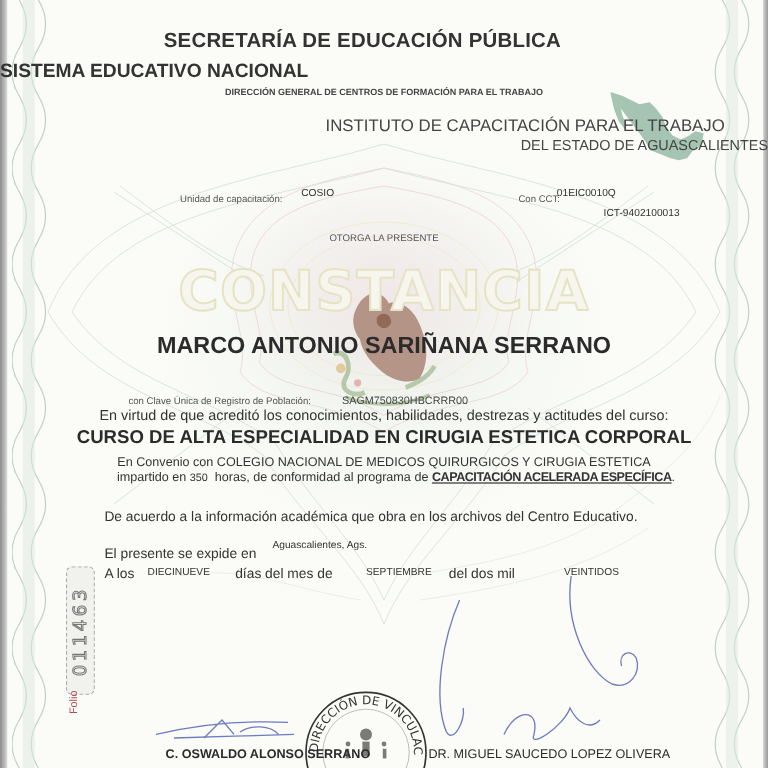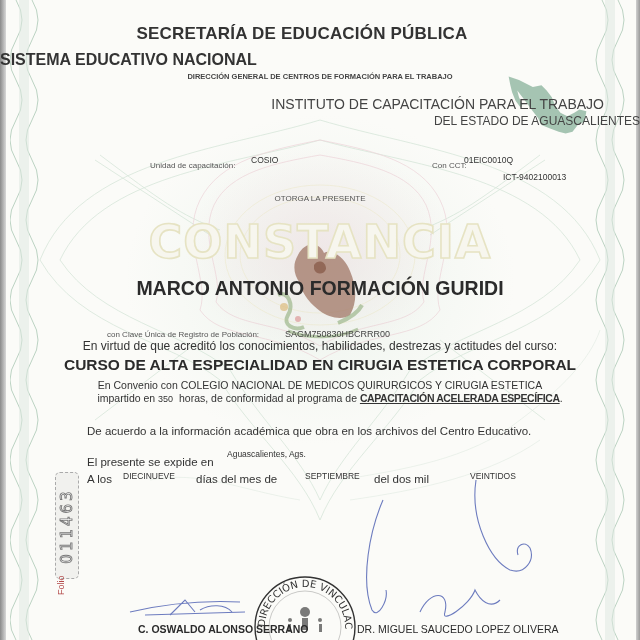--- a/index.html
+++ b/index.html
@@ -121,21 +121,21 @@
 
   <div class="t label-sm" style="top:161px; left:150px;">Unidad de capacitación:</div>
   <div class="t val-sm" style="top:155px; left:251px;">COSIO</div>
   <div class="t label-sm" style="top:161px; left:432px;">Con CCT:</div>
   <div class="t val-sm" style="top:155px; left:464px;">01EIC0010Q</div>
   <div class="t val-sm" style="top:172px; left:503px;">ICT-9402100013</div>
 
   <div class="t label-sm" style="top:194px; left:0; width:640px; text-align:center;">OTORGA LA PRESENTE</div>
   <div class="t constancia">CONSTANCIA</div>
 
-  <div class="t name">MARCO ANTONIO FORMACIÓN GURIDI</div>
+  <div class="t name">MARCO ANTONIO SARIÑANA SERRANO</div>
   <div class="t curp-label">con Clave Única de Registro de Población:</div>
   <div class="t curp">SAGM750830HBCRRR00</div>
 
   <div class="t line1">En virtud de que acreditó los conocimientos, habilidades, destrezas y actitudes del curso:</div>
   <div class="t course">CURSO DE ALTA ESPECIALIDAD EN CIRUGIA ESTETICA CORPORAL</div>
   <div class="t conv"><span>En Convenio con </span><span>COLEGIO NACIONAL DE MEDICOS QUIRURGICOS Y CIRUGIA ESTETICA</span></div>
   <div class="t hours"><span>impartido en </span><span style="font-size:9px;">350</span><span style="white-space:pre;">  horas, de conformidad al programa de </span><b>CAPACITACIÓN ACELERADA ESPECÍFICA</b><span>.</span></div>
 
   <div class="t acad">De acuerdo a la información académica que obra en los archivos del Centro Educativo.</div>
 

